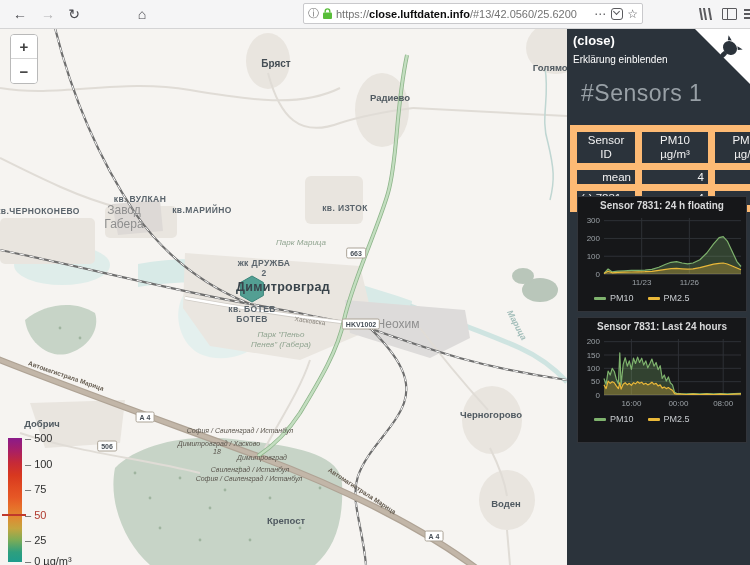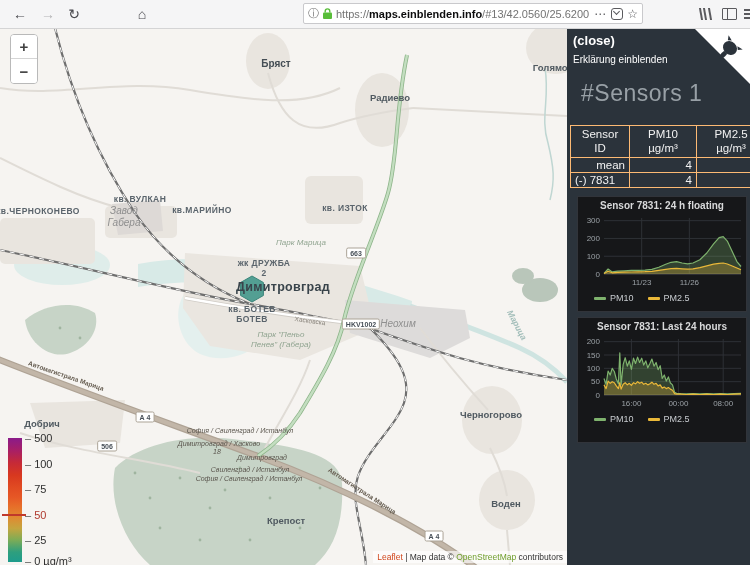--- a/index.html
+++ b/index.html
@@ -37,21 +37,21 @@
     overflow:hidden;cursor:grab;}
   .map-art{position:absolute;left:0;top:0;}
   #map-labels{position:absolute;left:0;top:0;width:100%;height:100%;pointer-events:none;}
   .mlabel{position:absolute;transform:translate(-50%,-50%);text-align:center;
     white-space:nowrap;line-height:1.2;}
   .city{font-size:12.5px;font-weight:700;color:#39444B;letter-spacing:.3px;}
   .town{font-size:9.5px;font-weight:600;color:#505A61;}
   .town-bold{font-size:10px;font-weight:700;color:#454E55;}
   .suburb{font-size:8.5px;font-weight:600;color:#5A646C;letter-spacing:.4px;}
   .park{font-size:8px;font-style:italic;color:#90A490;}
-  .industrial{font-size:10px;font-style:italic;color:#8F8F8F;}
+  .industrial{font-size:12px;color:#8F8F8F;}
   .river{font-size:8.5px;font-style:italic;font-weight:600;color:#A3BEBA;}
   .motorway-name{font-size:6.5px;font-weight:700;color:#655C50;}
   .road-dest{font-size:7px;font-style:italic;color:#5A554D;}
   .street{font-size:6.5px;color:#8A857D;}
   .shield{position:absolute;transform:translate(-50%,-50%);background:#fff;
     border:1px solid #ABA396;border-radius:2px;font-size:7px;font-weight:700;
     color:#474F57;padding:0px 3px;line-height:9px;white-space:nowrap;}
 
   .zoomctl{position:absolute;left:10px;top:6px;width:26px;border:1px solid #b9b9b9;
     border-radius:4px;overflow:hidden;background:#fff;z-index:10;}
@@ -80,21 +80,21 @@
   .sidebar{position:absolute;left:567px;top:28px;width:183px;height:537px;
     background:#2B333B;color:#fff;overflow:hidden;z-index:30;}
   .gh-corner{position:absolute;right:0;top:0;cursor:pointer;}
   .close-link{position:absolute;left:6px;top:5px;font-size:13px;font-weight:700;
     color:#fff;cursor:pointer;}
   .explain-link{position:absolute;left:6px;top:26px;font-size:10px;color:#fff;cursor:pointer;}
   .sensors-title{position:absolute;left:14px;top:52px;margin:0;font-size:23px;
     font-weight:400;color:#98A0A6;letter-spacing:.5px;}
   #sensor-table{position:absolute;left:3px;top:97px;border-collapse:collapse;
     font-size:11.5px;color:#F2F2F2;table-layout:fixed;width:196px;}
-  #sensor-table th,#sensor-table td{border:1px solid #fdba74;padding:1px 4px;}
+  #sensor-table th,#sensor-table td{border:7px solid #fdba74;padding:1px 4px;}
   #sensor-table th{font-weight:400;text-align:center;line-height:1.25;}
   #sensor-table th:nth-child(1){width:50px;}
   #sensor-table th:nth-child(2){width:58px;}
   #sensor-table th:nth-child(3){width:60px;}
   #sensor-table td.num{text-align:right;}
   #sensor-table td.ra{text-align:right;}
 
   .panel{position:absolute;left:10px;width:168px;background:#161719;
     border:1px solid #31343a;box-sizing:content-box;}
   .panel.p1{top:168px;height:114px;}
@@ -124,21 +124,21 @@
       </div>
     <div class="nav-btn" style="left:130px">
         <span>⌂</span>
       </div>
     <div class="urlbar">
       <span class="i-info">ⓘ</span>
       <svg width="9" height="11">
         <rect y="4.5" width="9" height="6.5" rx="1" fill="#58bd39"></rect>
         <path d="M2.2,4.5 V3.2 a2.3,2.3 0 0 1 4.6,0 V4.5" stroke="#58bd39" fill="none" stroke-width="1.4"></path>
       </svg>
-      <span class="url-text"><span>https://</span><span class="host">maps.einblenden.info</span><span>/#13/42.0560/25.6200</span></span>
+      <span class="url-text"><span>https://</span><span class="host">close.luftdaten.info</span><span>/#13/42.0560/25.6200</span></span>
       <span class="i-more">⋯</span>
       <span class="pocket-icon"></span>
       <span class="i-star">☆</span>
     </div>
     <span class="lib-icon"></span>
     <span class="sb-icon"></span>
     <span class="menu-icon"></span>
   </header>
 
   <div class="map">
@@ -330,23 +330,20 @@
       <div id="legend-ticks">
           <span class="ltick" style="top: 0px;">500</span>
           <span class="ltick" style="top: 26px;">100</span>
           <span class="ltick" style="top: 51px;">75</span>
           <span class="ltick red" style="top: 77px;">50</span>
           <span class="ltick" style="top: 102px;">25</span>
           <span class="ltick" style="top: 123px;">0 µg/m³</span>
         </div>
     </div>
 
-    <div class="attribution">
-      <a class="lf">Leaflet</a><span> | Map data © </span><a class="osm">OpenStreetMap</a><span> contributors</span>
-    </div>
   </div>
 
   <aside class="sidebar">
     <svg class="gh-corner" width="56" height="56" viewBox="0 0 56 56">
       <path d="M0,0 H56 V56 Z" fill="#ffffff"></path>
       <g transform="translate(36,20) rotate(45)" fill="#2B333B">
         <ellipse cx="0" cy="0" rx="7.5" ry="6.5"></ellipse>
         <path d="M-7,-4 L-10,-8 L-4,-6.5 Z"></path>
         <path d="M7,-4 L10,-8 L4,-6.5 Z"></path>
         <path d="M-2.2,6 q-1,7 2.2,9 q3.2,-2 2.2,-9 Z"></path>

